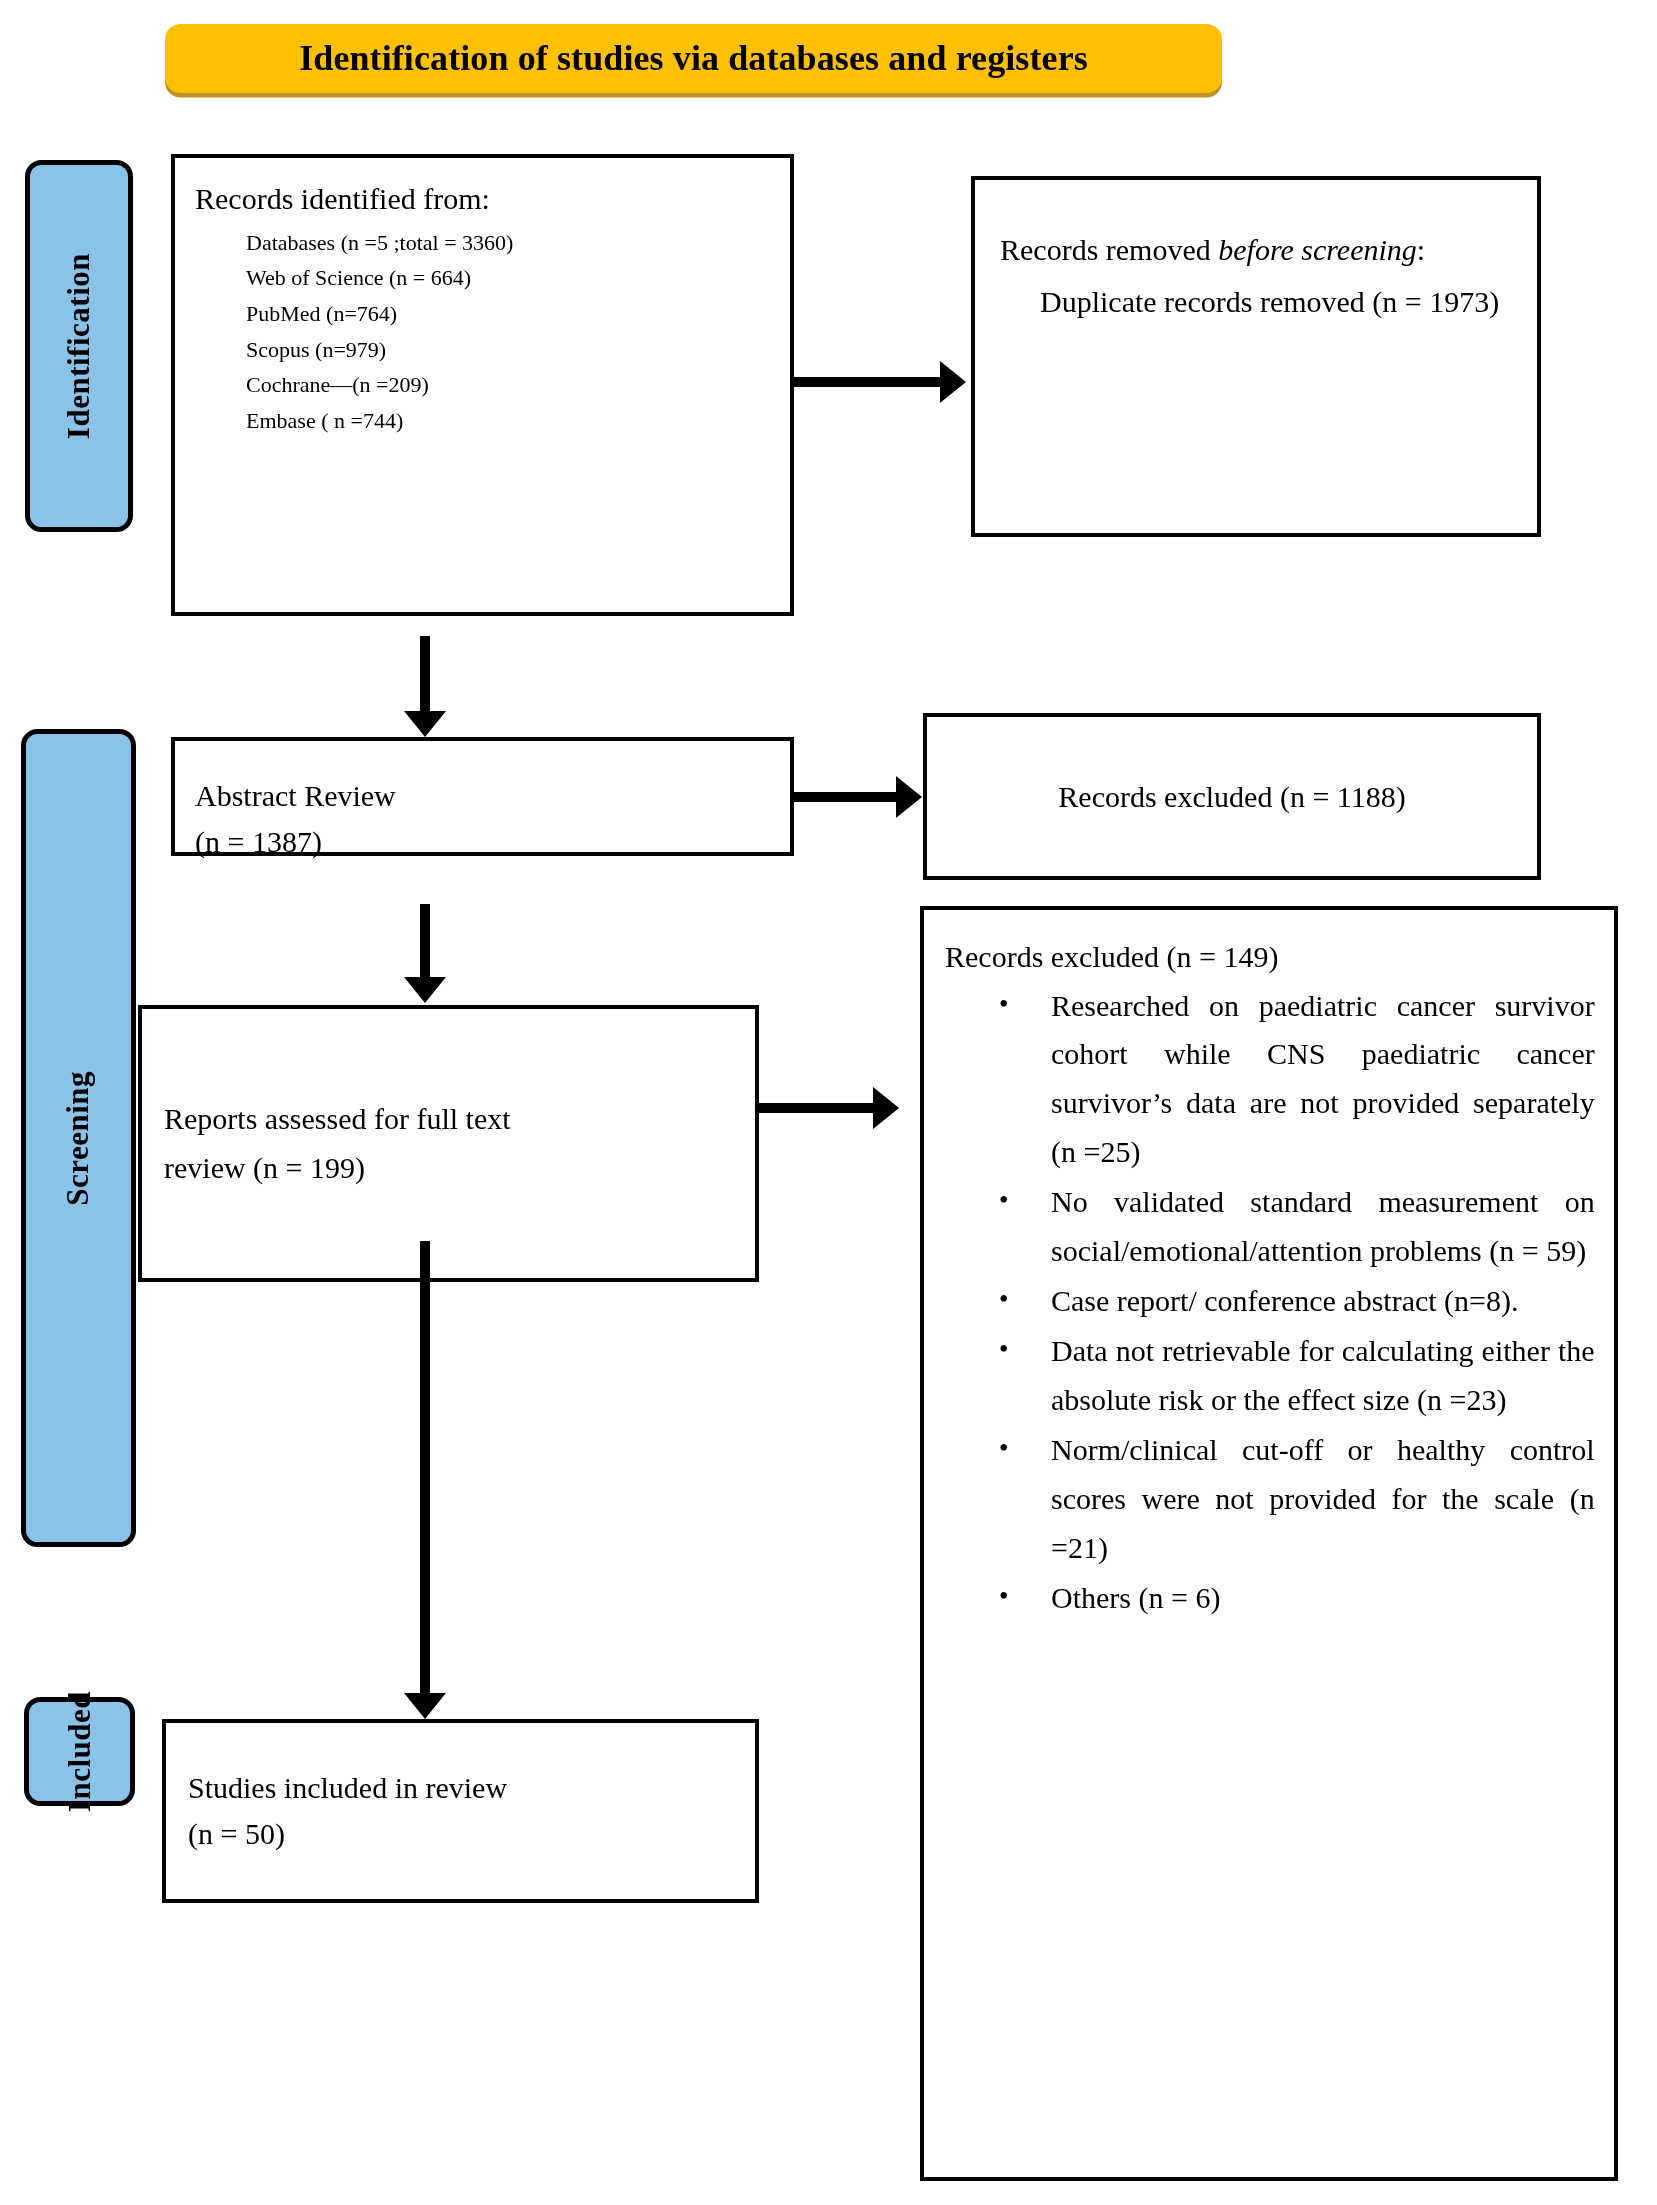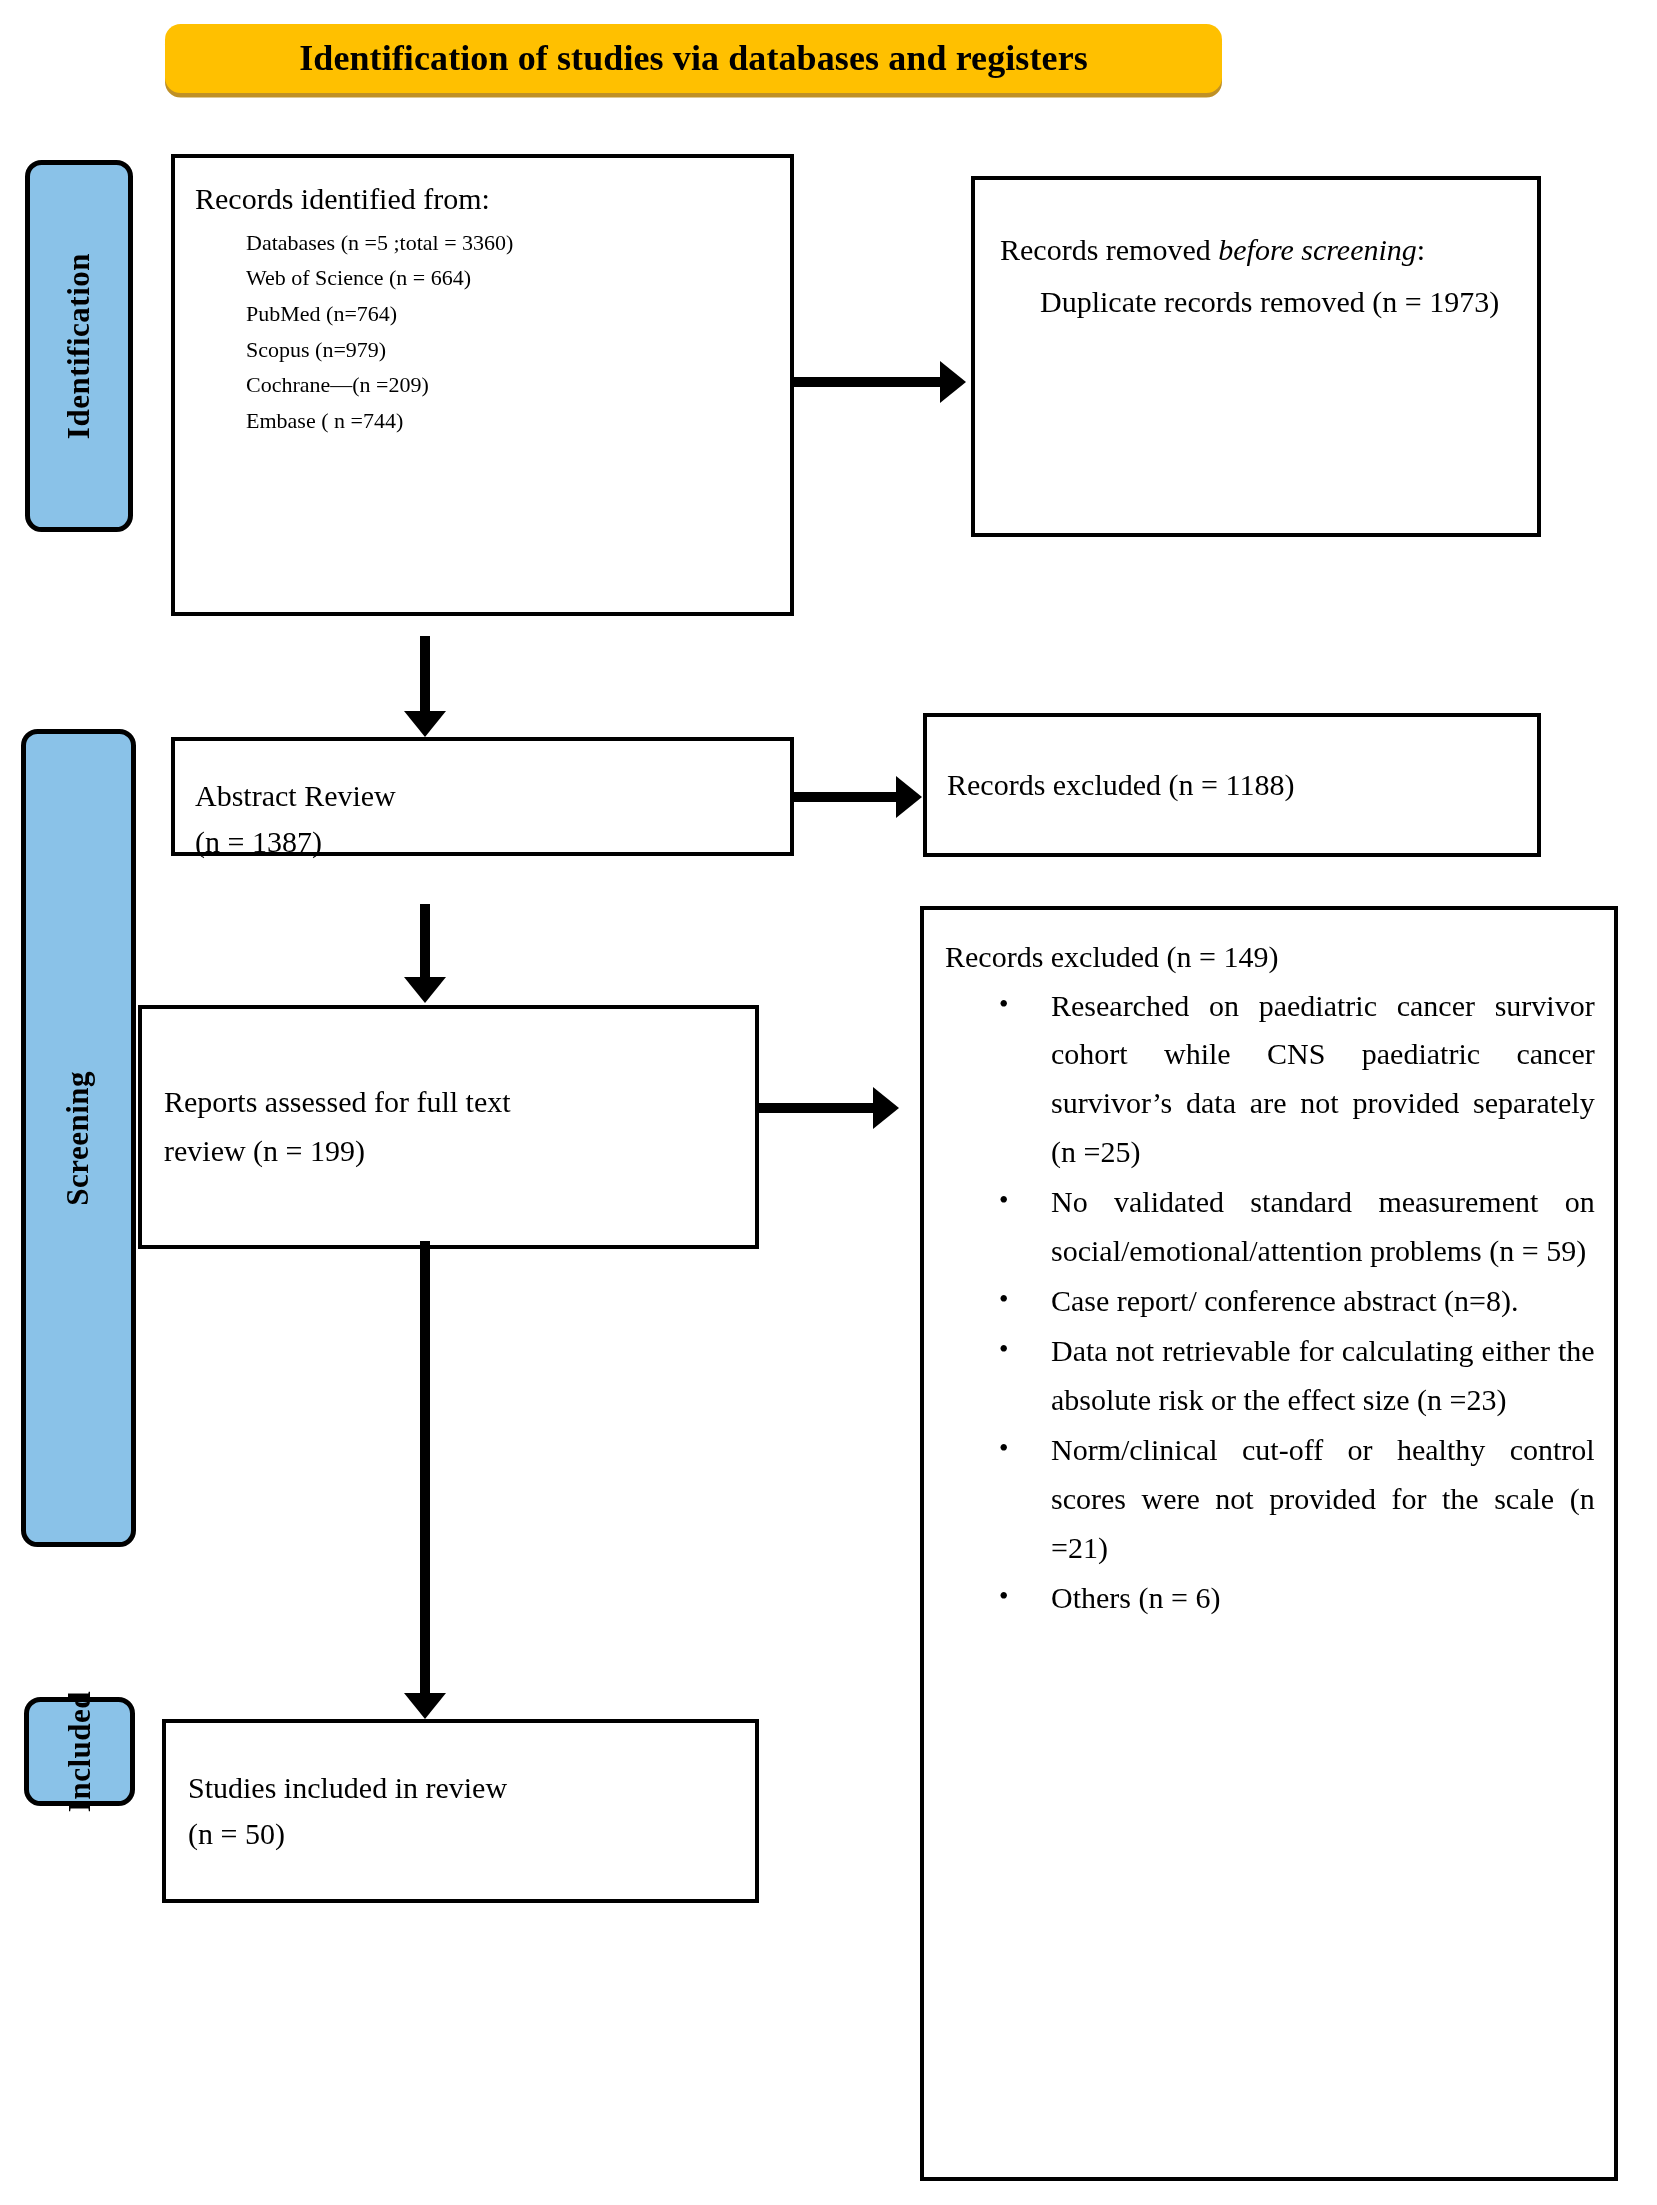--- a/index.html
+++ b/index.html
@@ -117,29 +117,30 @@
   }
 
   
   #box-abstract-review {
     left: 171px; top: 737px; width: 623px; height: 119px;
     padding: 32px 20px;
   }
 
   
   #box-records-excluded-1188 {
-    left: 923px; top: 713px; width: 618px; height: 144px;
+    left: 923px; top: 713px; width: 618px; height: 167px;
     display: flex;
     align-items: center;
     padding: 0 20px;
+    justify-content: center;
   }
 
   
   #box-reports-assessed {
-    left: 138px; top: 1005px; width: 621px; height: 244px;
+    left: 138px; top: 1005px; width: 621px; height: 277px;
     display: flex;
     flex-direction: column;
     justify-content: center;
     padding: 0 22px;
   }
   #box-reports-assessed .justified-line {
     text-align: justify;
     text-align-last: left;
     font-size: 30px;
     line-height: 1.62;

